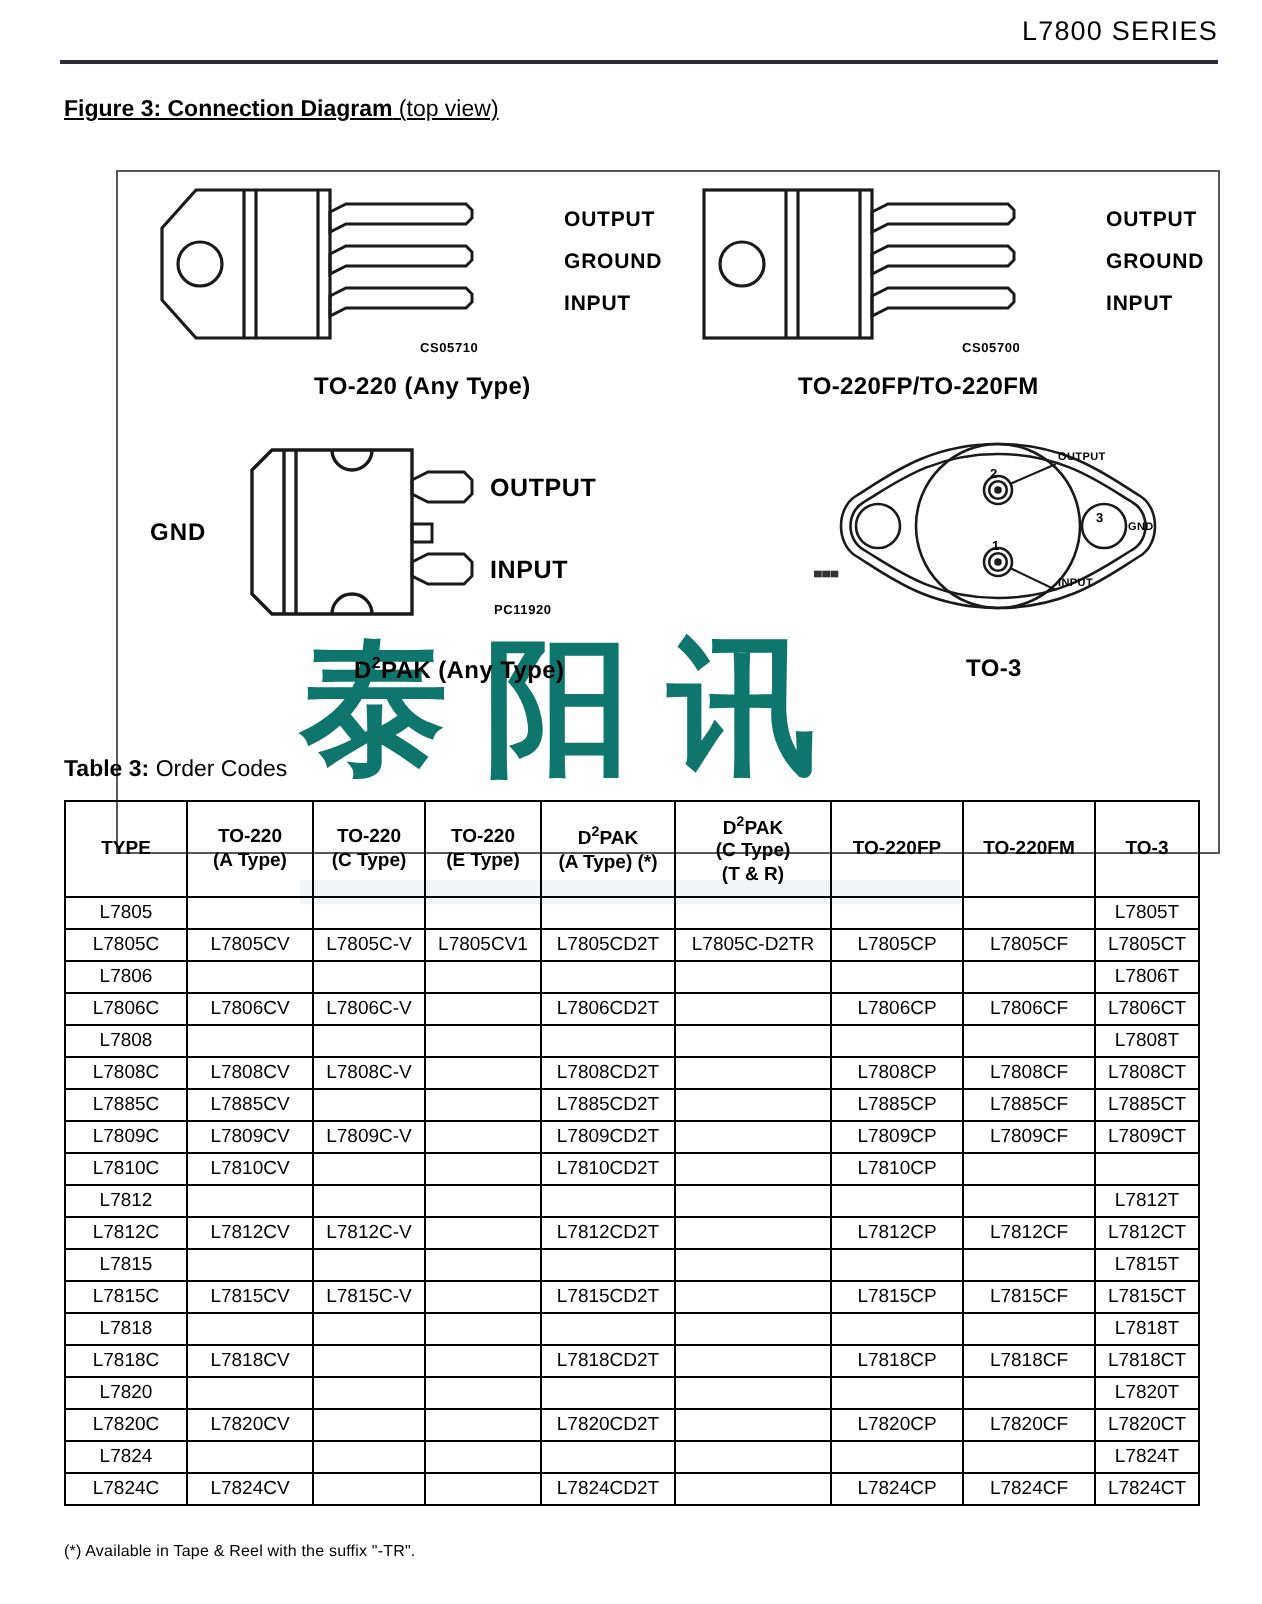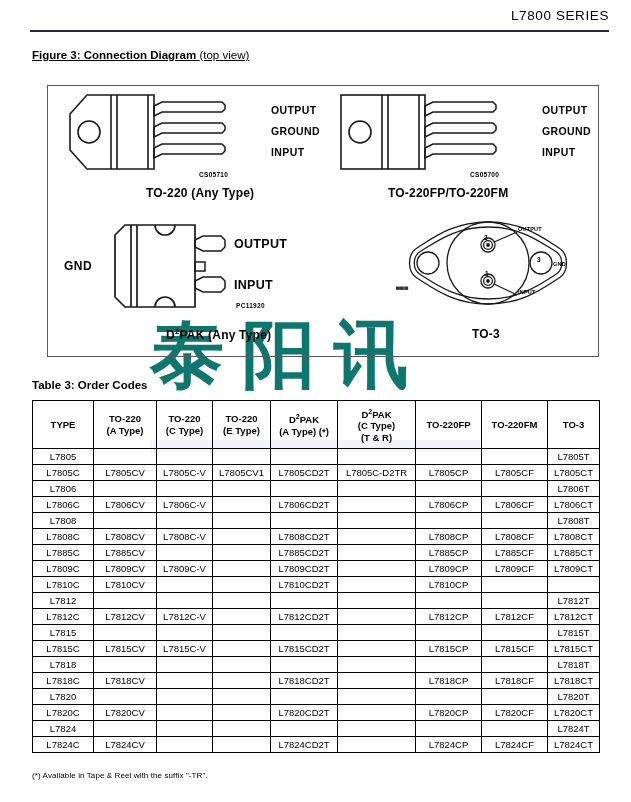--- a/index.html
+++ b/index.html
@@ -49,21 +49,21 @@
     font-size:15px; letter-spacing:14px;
     color:#eceef0; white-space:nowrap;
   }
   .wm-band{
     position:absolute; left:150px; top:440px; width:330px; height:12px;
     background:#f2f5f7; z-index:0;
   }
 
   
   .figbox{
-    position:absolute; left:47px; top:85px; width:552px; height:272px;
+    position:absolute; left:58px; top:85px; width:552px; height:342px;
     border:1.5px solid #5a5a5a; background:transparent; z-index:1;text-align:right;
   }
   .fig-inner{ position:absolute; inset:0; }
 
   svg.pkg{ position:absolute; overflow:visible; }
 
   .lbl{
     position:absolute; font-size:10.5px; font-weight:bold;
     letter-spacing:.4px; white-space:nowrap;
   }
@@ -86,21 +86,21 @@
   .tinylbl{
     position:absolute; font-size:5.5px; font-weight:bold; letter-spacing:.2px;
     white-space:nowrap;
   }
 
   
   .tbl-cap{
     position:absolute; left:32px; top:379px;
     font-size:11.5px; font-weight:bold; z-index:2;
   }
-  .tbl-cap .light{ font-weight:bold; }
+  .tbl-cap .light{ font-weight:normal; }
 
   
   .tblwrap{
     position:absolute; left:32px; top:400px; width:567px; z-index:2;
   }
   table.orders{
     border-collapse:collapse; width:567px;
     table-layout:fixed; background:transparent;
   }
   table.orders td, table.orders th{

